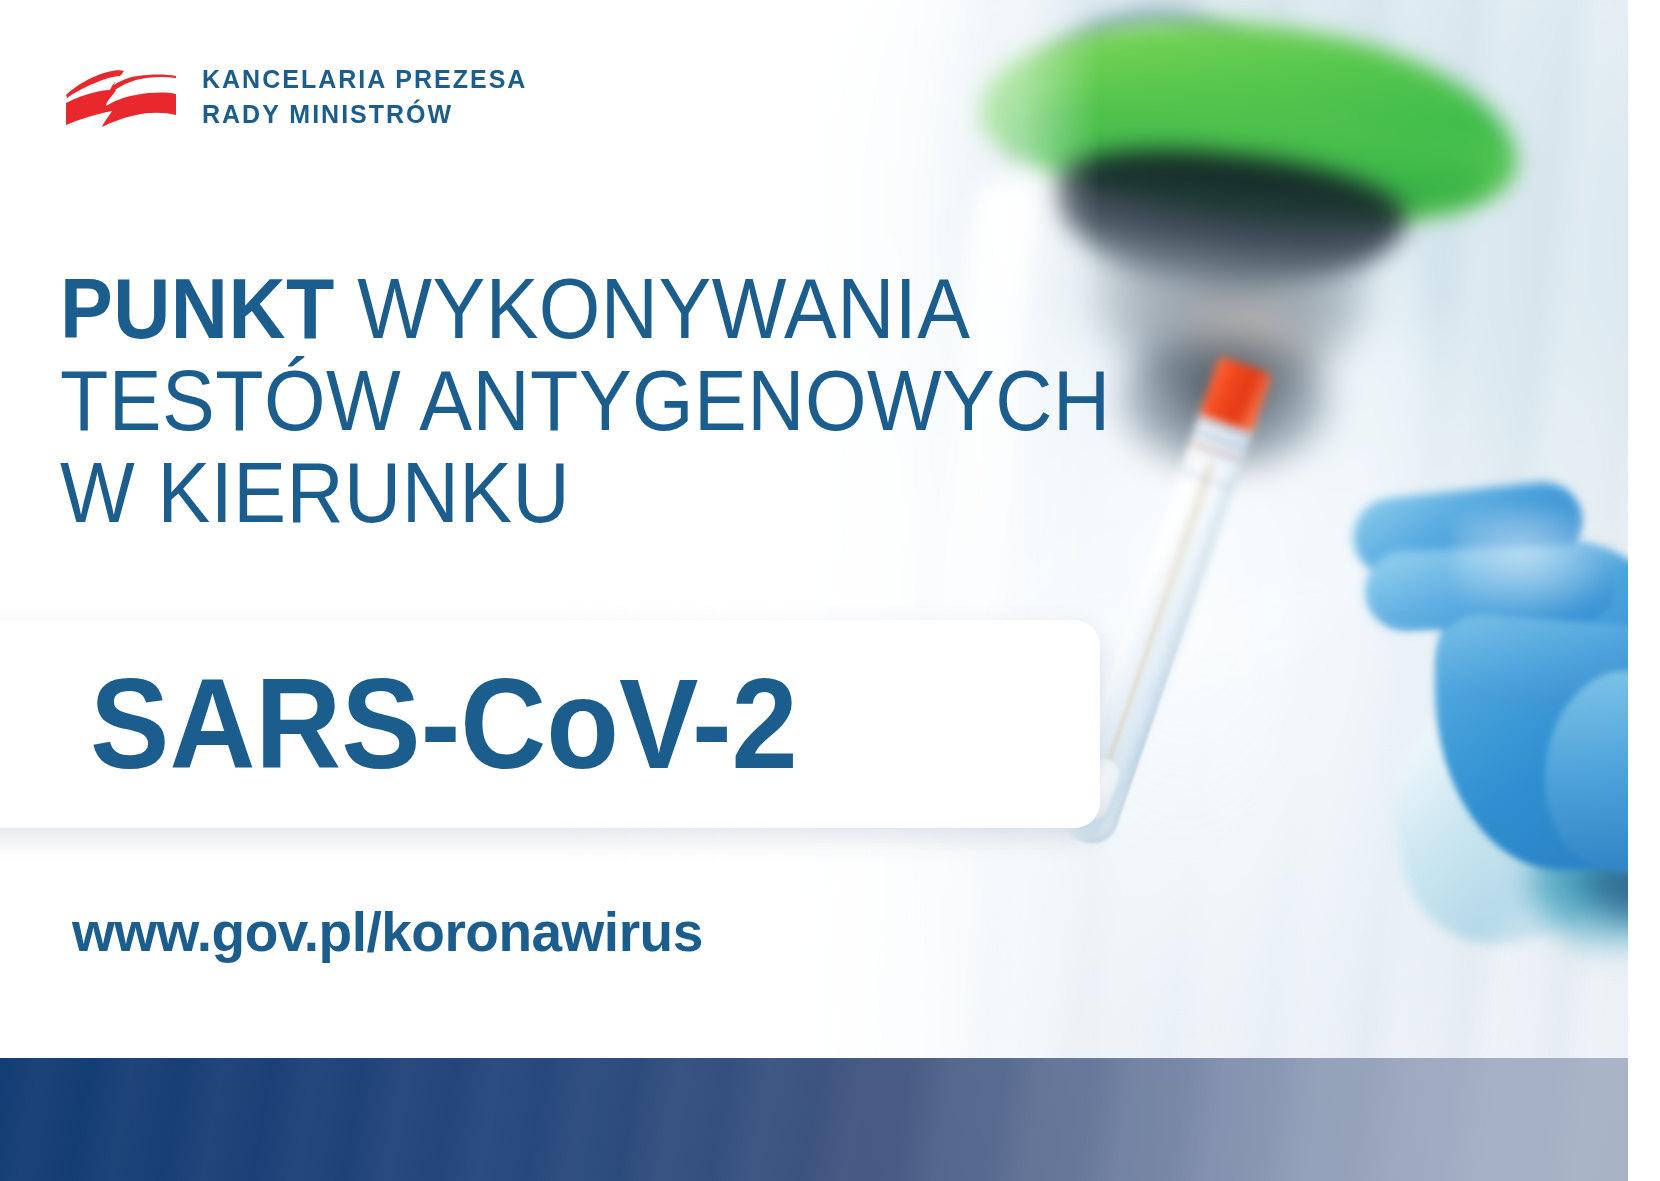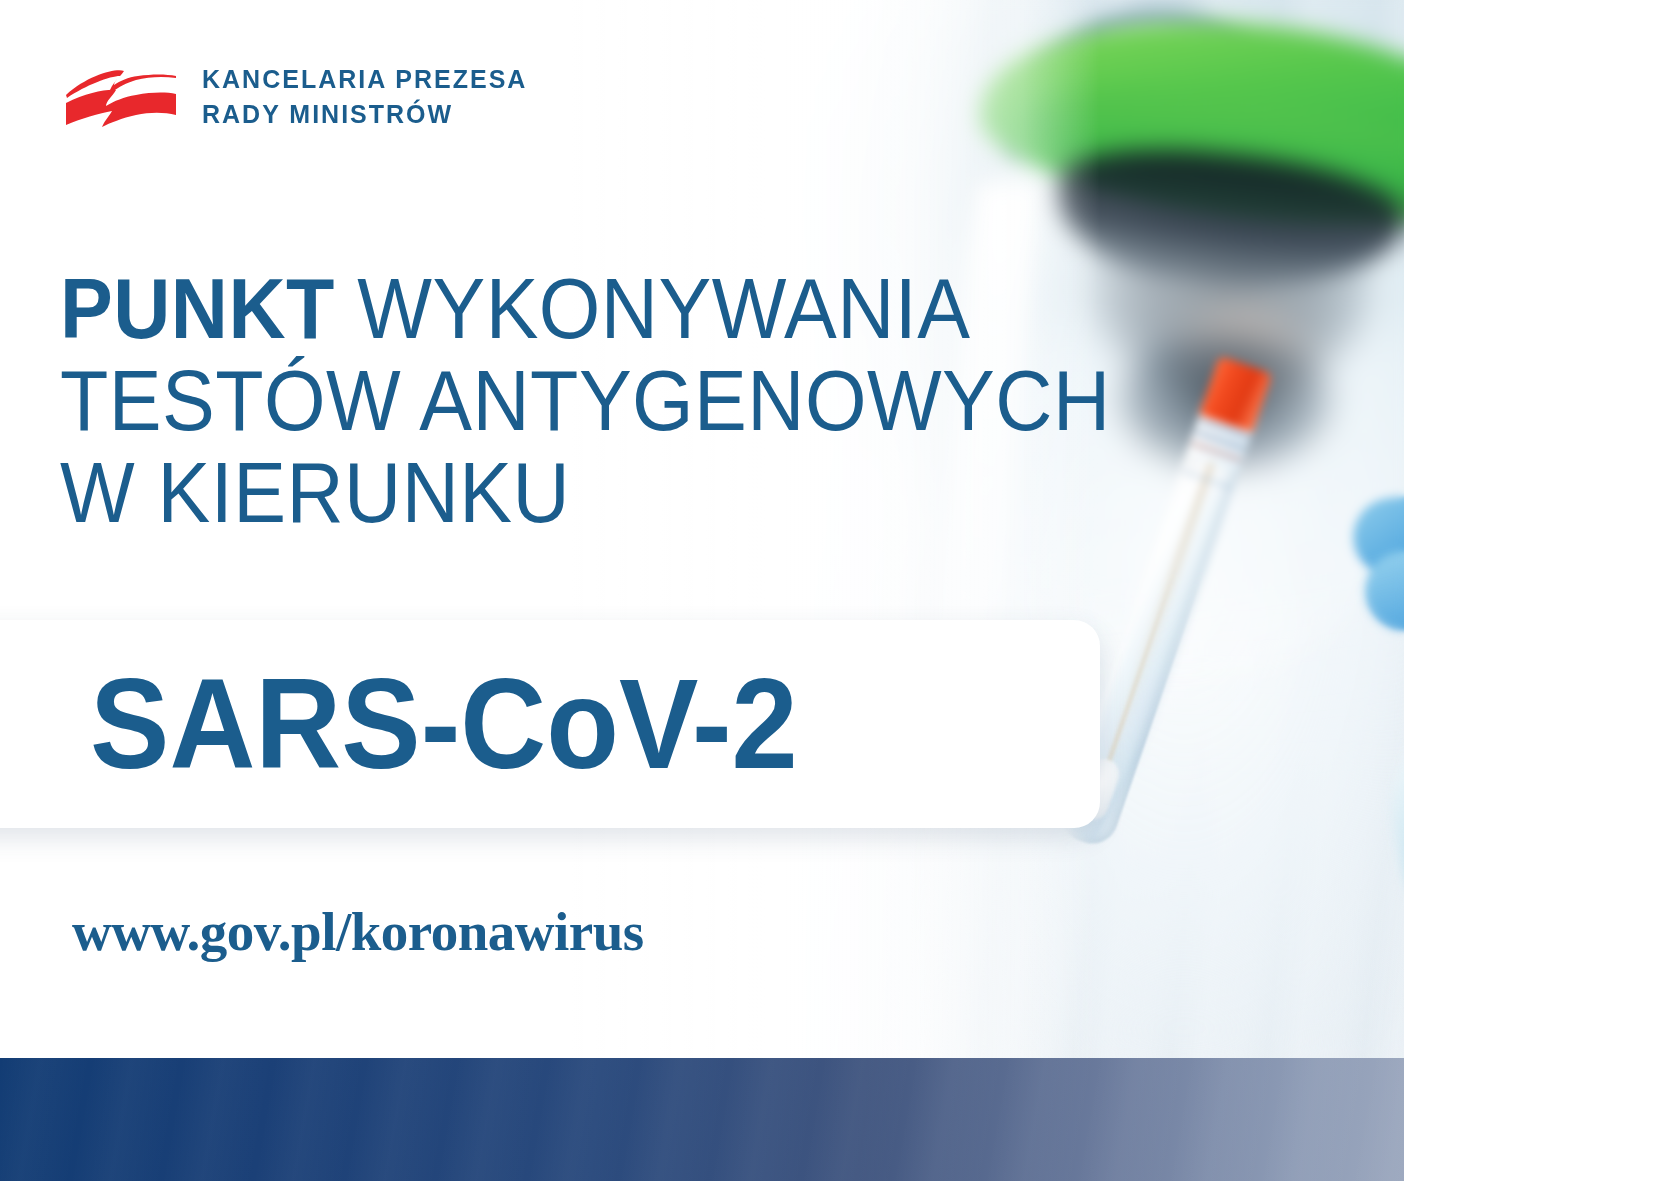--- a/index.html
+++ b/index.html
@@ -4,21 +4,21 @@
 <style>
   html, body {
     margin: 0;
     padding: 0;
     background: #ffffff;
   }
   * { box-sizing: border-box; }
 
   .poster {
     position: relative;
-    width: 1404px;
+    width: 1628px;
     height: 1181px;
     overflow: hidden;
     font-family: "Liberation Sans", sans-serif;
     background: #c4b5fd;
   }
 
   
   .photo-layer {
     position: absolute;
     left: 0; top: 0;
@@ -367,21 +367,20 @@
   }
 
   
   .url {
     position: absolute;
     left: 72px; top: 900px;
     color: #1b5d8d;
     font-size: 55px;
     font-weight: bold;
     letter-spacing: -0.5px;
-    font-family: Liberation Serif, serif;
   }
 
   
   .bottom-bar {
     position: absolute;
     left: 0; top: 1058px;
     width: 1660px; height: 123px;
     background: linear-gradient(95deg,
        #123c74 0%, #1b4077 16%, #2a4a7d 36%, #415680 52%,
        #6a7a9c 66%, #8e9cb6 78%, #a2adc2 88%, #aab4c7 100%);

